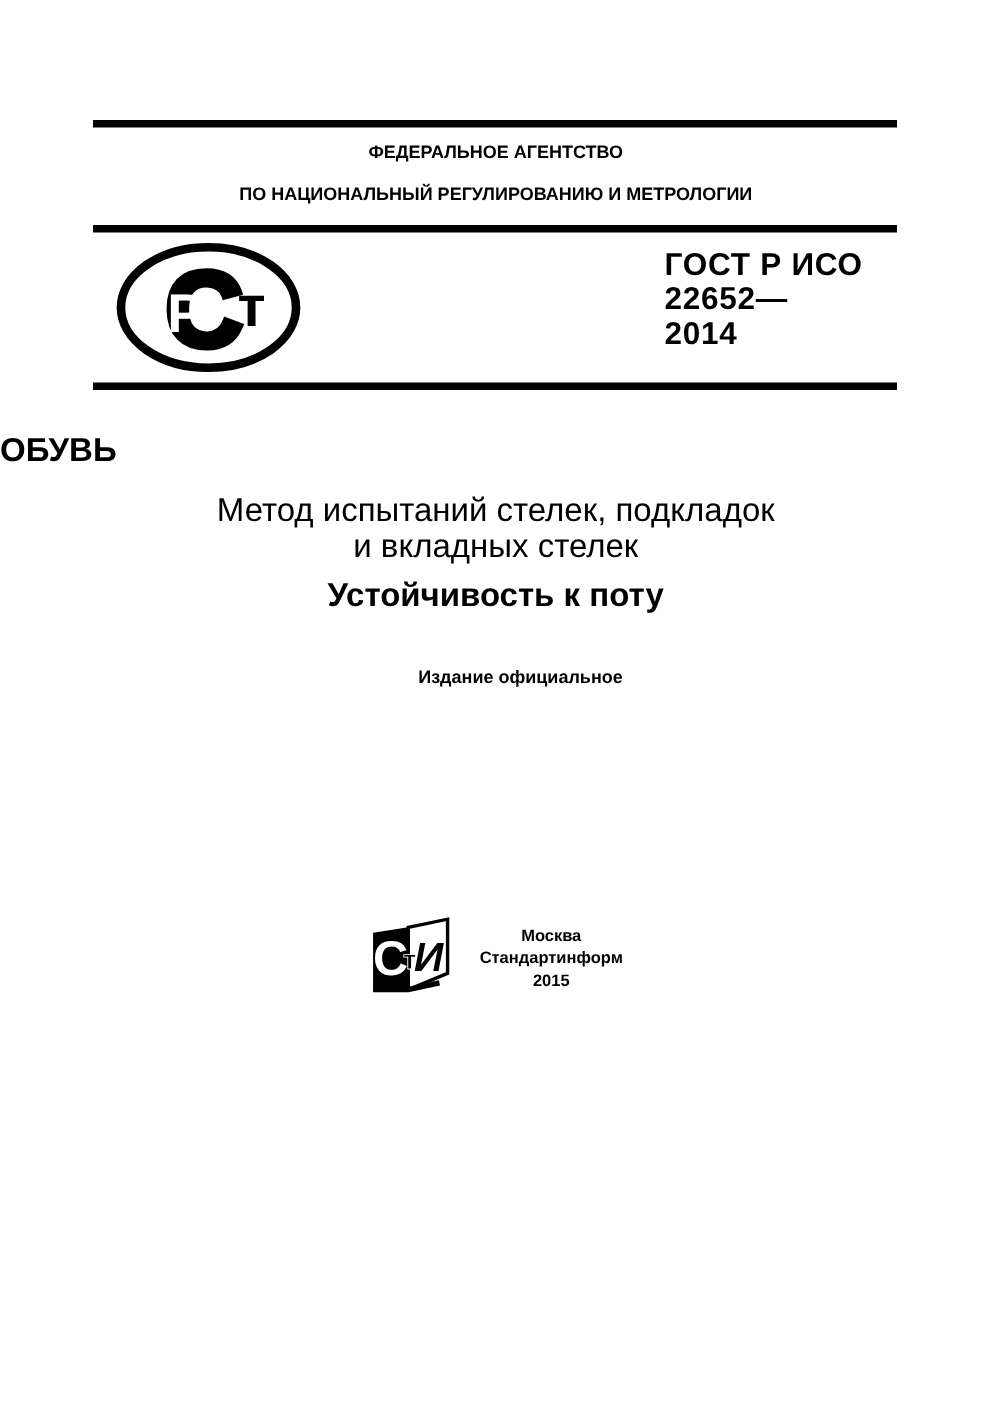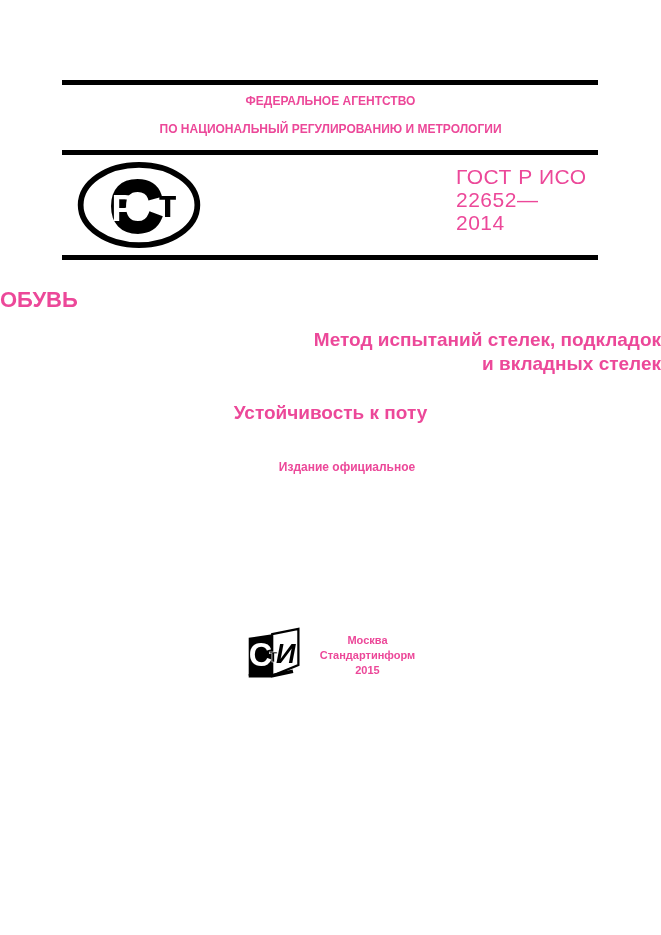--- a/index.html
+++ b/index.html
@@ -6,21 +6,21 @@
     margin: 0;
     padding: 0;
     background: #ffffff;
   }
   .page {
     position: relative;
     width: 661px;
     height: 935px;
     margin: 0 auto;
     background: #ffffff;
-    color: #ec4899;
+    color: #000000;
     font-family: "Liberation Sans", sans-serif;
     overflow: hidden;
   }
   .rule {
     height: 5px;
     background: #000;
     margin: 0 63px 0 62px;
   }
   .rule-top { margin-top: 80px; }
   .rule-mid { margin-top: 14px; }
@@ -52,47 +52,47 @@
     right: 0;
     top: 18px;
     text-align: center;
     font-weight: bold;
     font-size: 13px;
     line-height: 17px;
     letter-spacing: 3.5px;
   }
   .code-block {
     position: absolute;
-    left: 394px;
+    left: 381px;
     top: 10px;
-    font-weight: normal;
+    font-weight: bold;
     font-size: 21px;
     line-height: 23px;
     letter-spacing: 0.5px;
   }
 
   .title-subject {
     margin-top: 28px;
     text-align: left;
     font-weight: bold;
     font-size: 22px;
     line-height: 24px;
   }
   .title-method {
     margin-top: 16px;
-    text-align: right;
-    font-weight: bold;
-    font-size: 19px;
+    text-align: center;
+    font-weight: normal;
+    font-size: 22px;
     line-height: 24px;
   }
   .title-property {
-    margin-top: 25px;
+    margin-top: 9px;
     text-align: center;
     font-weight: bold;
-    font-size: 19px;
+    font-size: 22px;
     line-height: 24px;
   }
 
   .iso-block {
     margin-top: 27px;
     text-align: center;
     font-weight: bold;
     font-size: 12px;
     line-height: 16px;
     padding: 0 40px;

